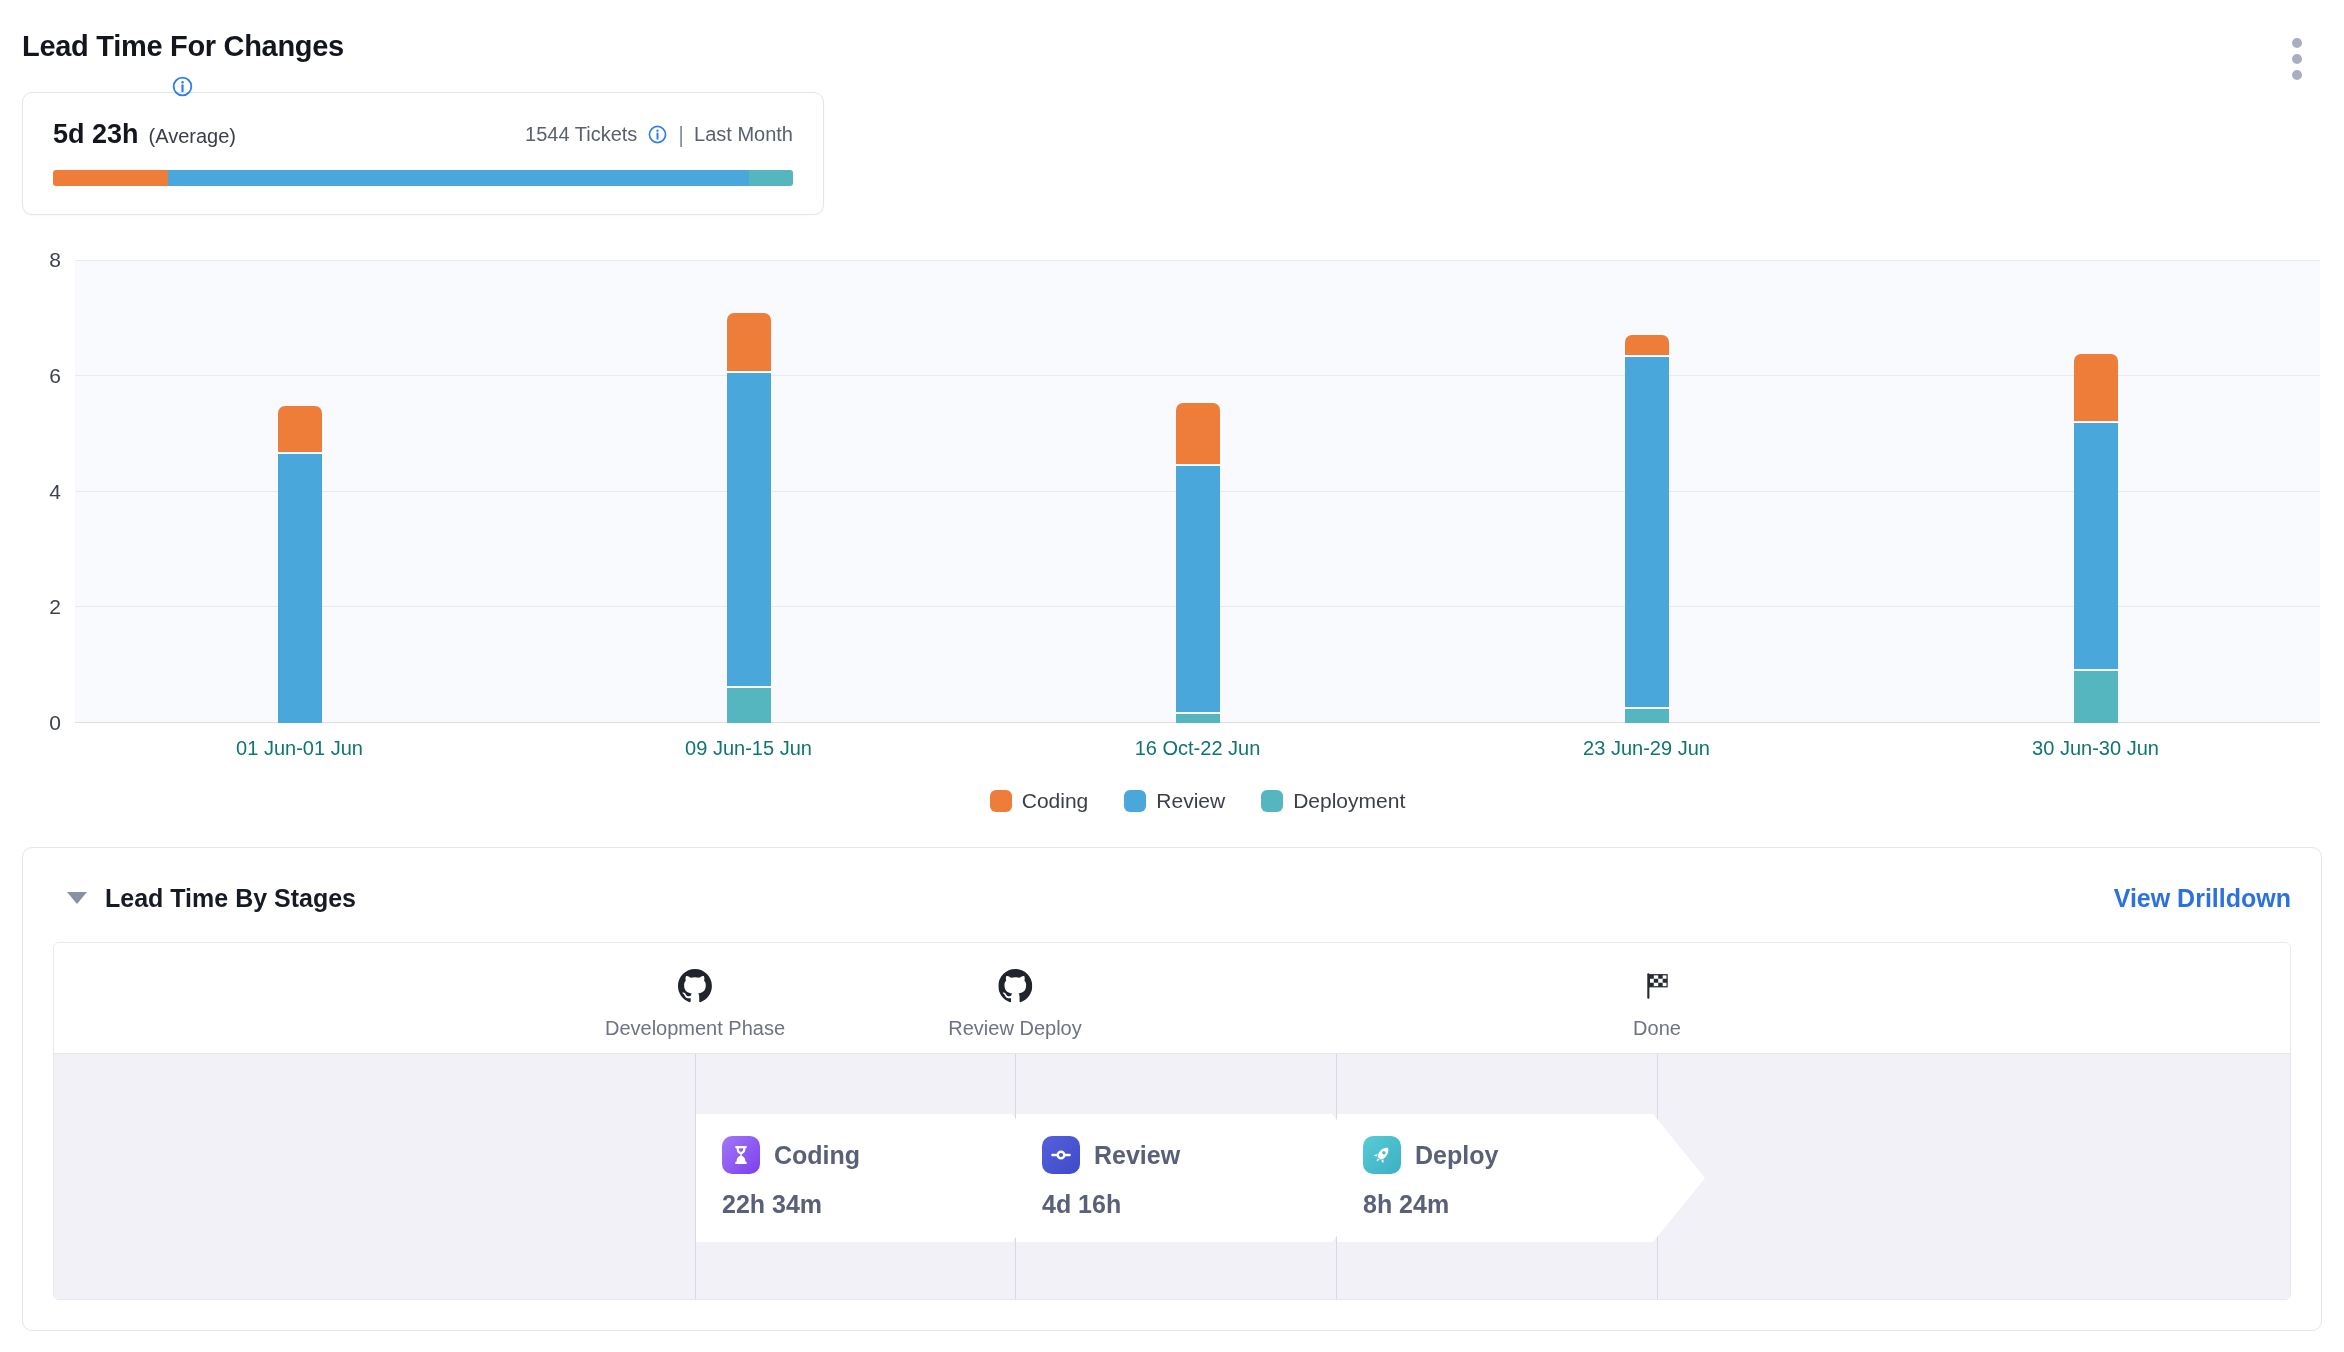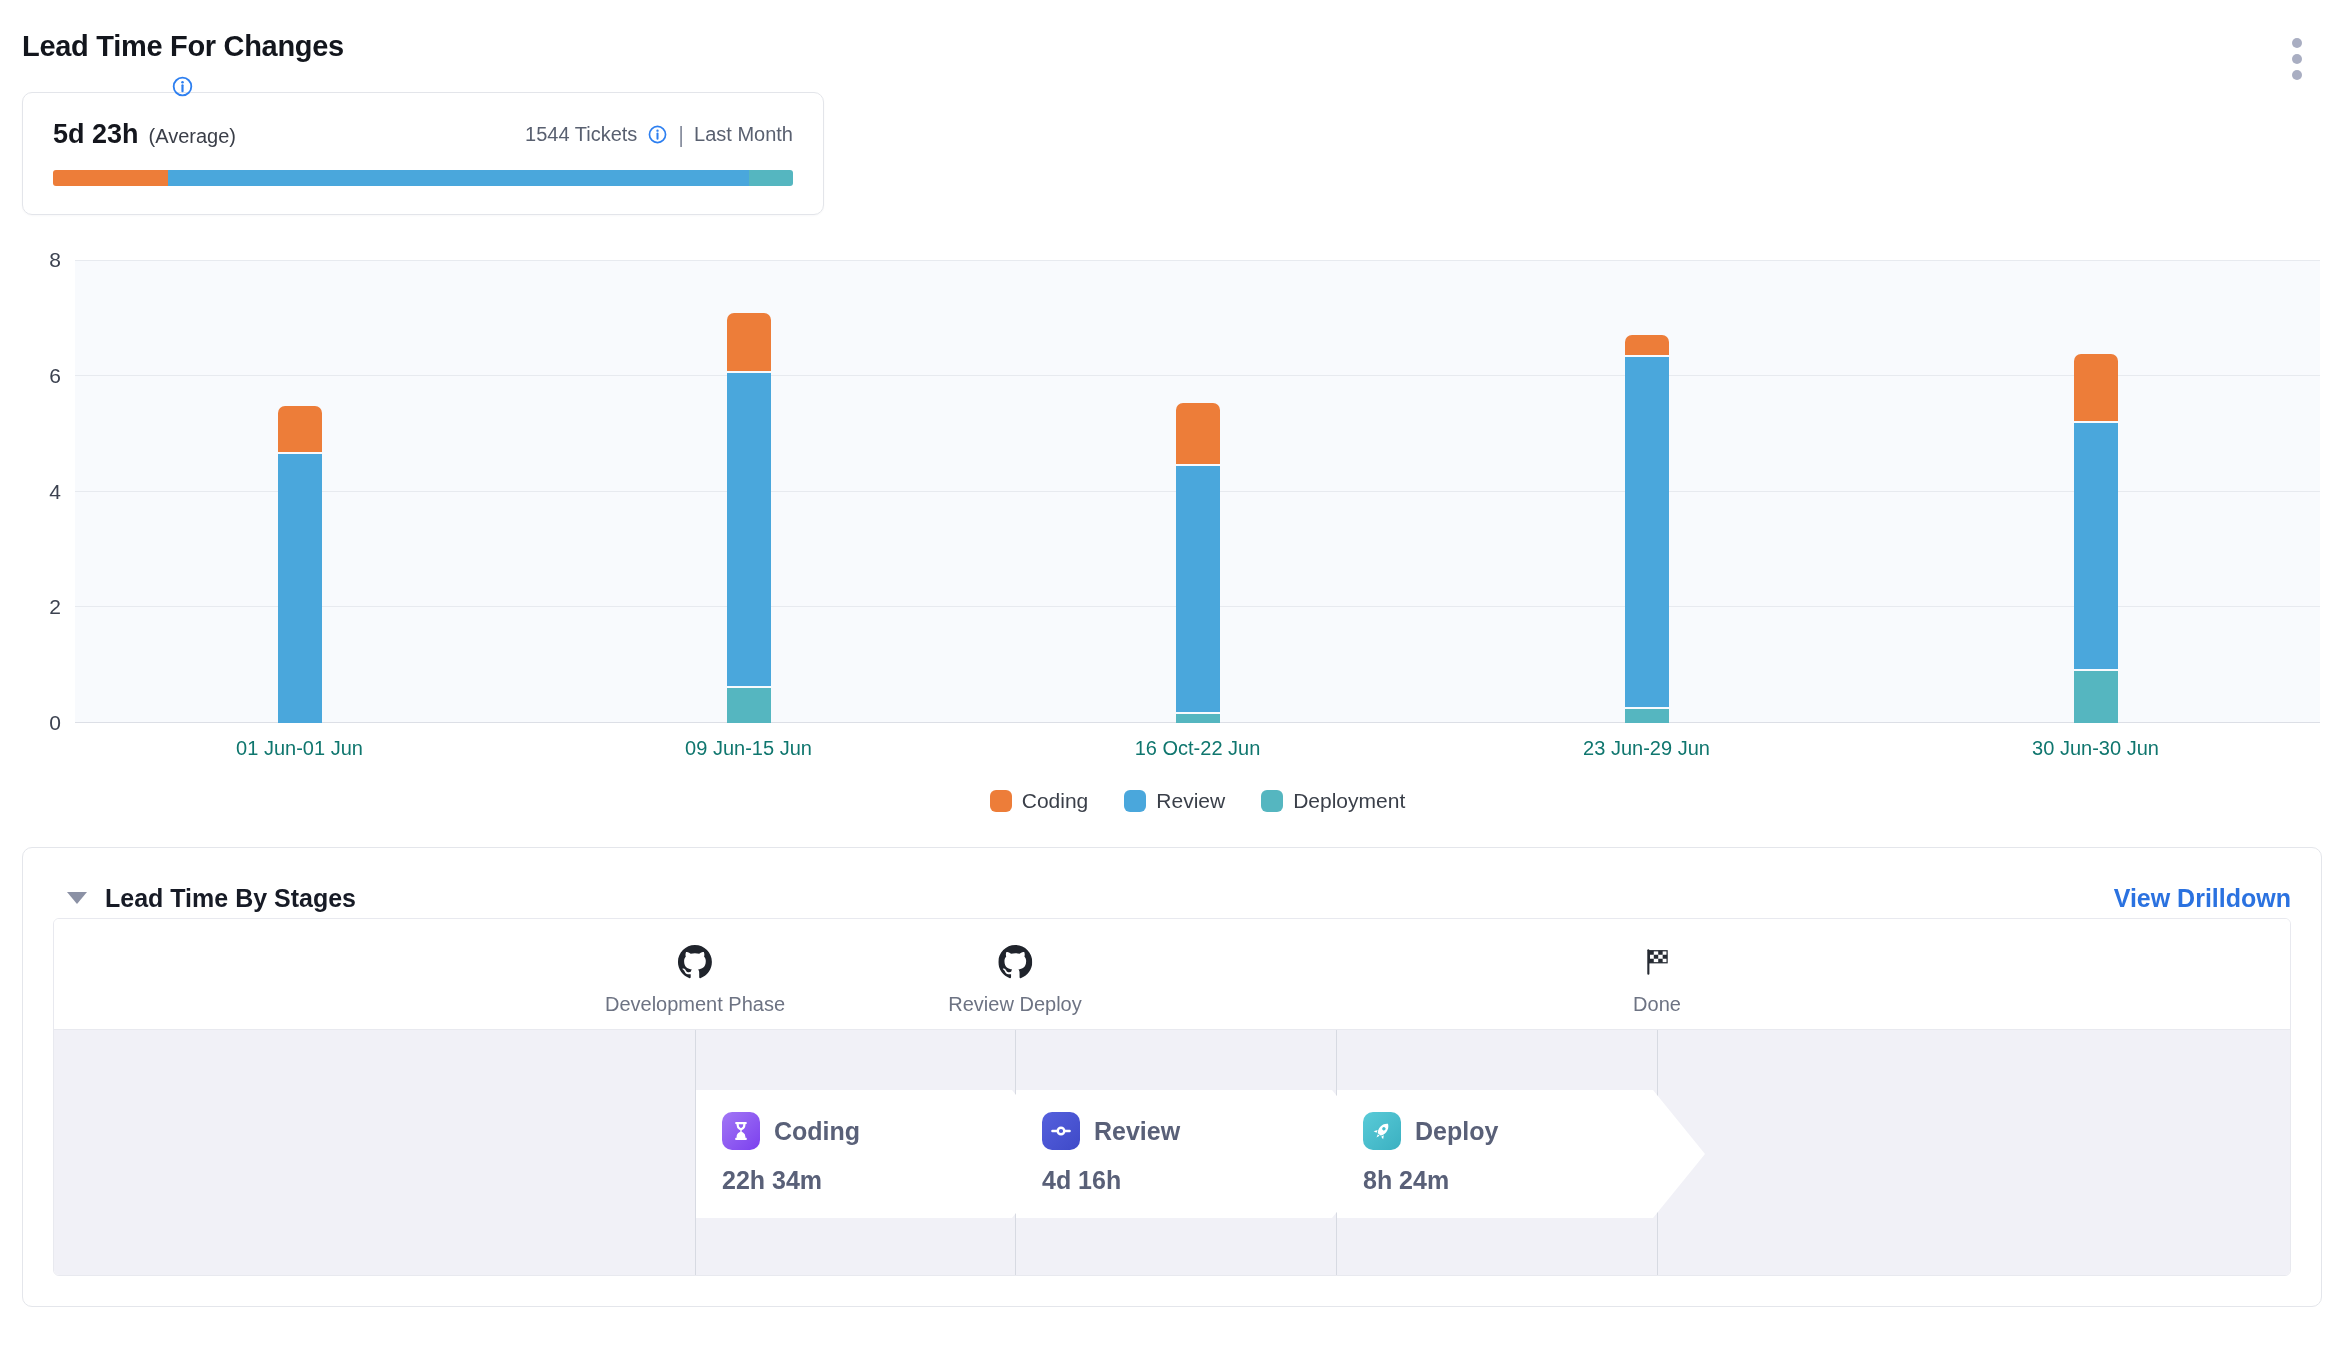--- a/index.html
+++ b/index.html
@@ -43,21 +43,21 @@
   .legend-swatch{width:22px;height:22px;border-radius:6px;}
   .legend-label{font-size:21px;color:#3a3f49;}
 
   
   .stages-card{margin-top:32px;border:1px solid #e4e6eb;border-radius:10px;padding:30px 30px 30px;box-sizing:border-box;}
   .stages-head{display:flex;justify-content:space-between;align-items:center;height:40px;}
   .stages-title-wrap{display:flex;align-items:center;gap:18px;padding-left:14px;}
   .collapse-tri{width:0;height:0;border-left:10px solid transparent;border-right:10px solid transparent;border-top:12px solid #8b91a5;cursor:pointer;}
   .stages-title{font-size:25px;font-weight:700;color:#171b26;}
   .drilldown{font-size:25px;font-weight:700;color:#2b72e0;cursor:pointer;}
-  .stage-table{border:1px solid #e8e9ef;border-radius:6px;overflow:hidden;}
+  .stage-table{margin-top:24px;border:1px solid #e8e9ef;border-radius:6px;overflow:hidden;}
   .table-header{position:relative;height:110px;background:#fff;}
   .phase-marker{position:absolute;transform:translateX(-50%);text-align:center;top:0;}
   .phase-icon{height:38px;margin-top:24px;display:flex;justify-content:center;align-items:center;}
   .phase-label{margin-top:12px;font-size:20px;color:#6d7383;white-space:nowrap;}
   .table-body{position:relative;height:245px;background:#f1f1f7;border-top:1px solid #e8e9ef;}
   .vline{position:absolute;top:0;bottom:0;width:1px;background:#d7dae2;}
   .stage-card{position:absolute;top:60px;height:128px;width:368px;background:#fff;box-sizing:border-box;padding:22px 0 0 26px;clip-path:polygon(0 0,calc(100% - 52px) 0,100% 50%,calc(100% - 52px) 100%,0 100%);cursor:pointer;}
   .stage-head{display:flex;align-items:center;gap:14px;}
   .icon-box{width:38px;height:38px;border-radius:10px;display:flex;align-items:center;justify-content:center;flex:none;}
   .stage-label{font-size:25px;font-weight:700;color:#596078;}

